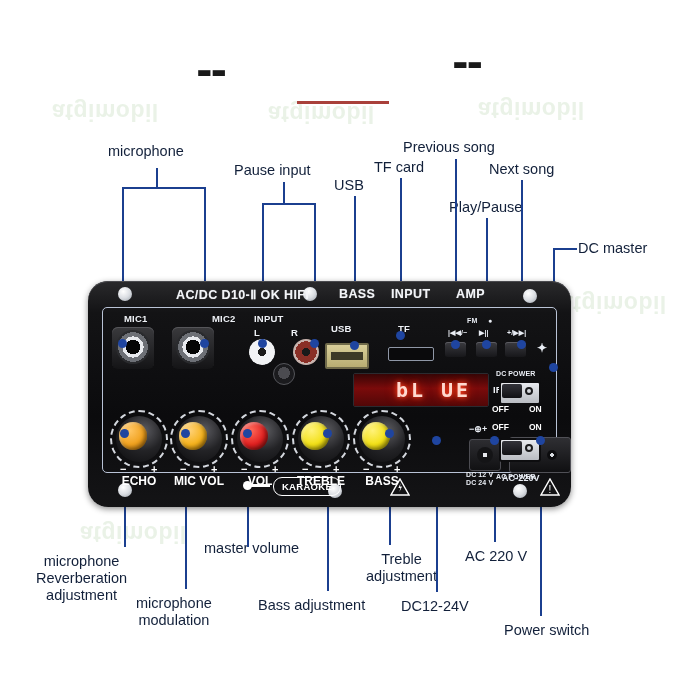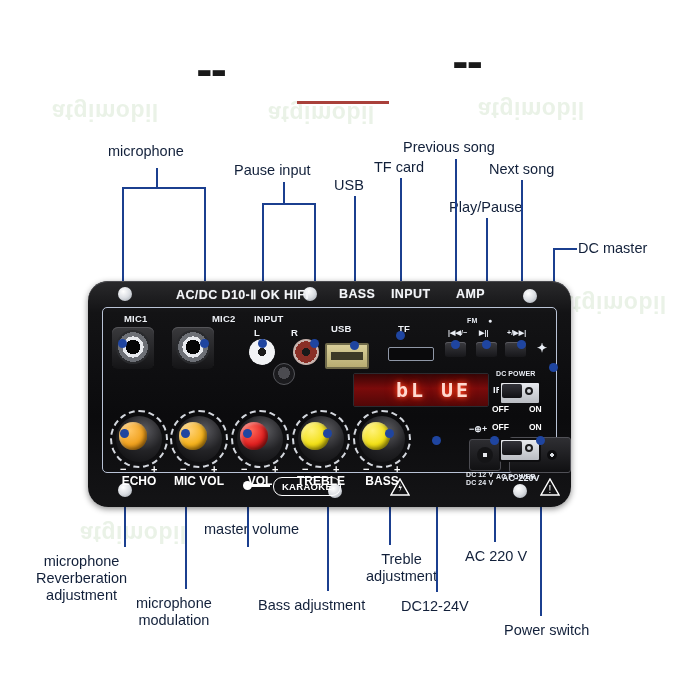--- a/index.html
+++ b/index.html
@@ -235,21 +235,21 @@
   <div class="callout" style="left:403px;top:139px;">Previous song</div>
   <div class="callout" style="left:449px;top:199px;">Play/Pause</div>
   <div class="callout" style="left:489px;top:161px;">Next song</div>
   <div class="callout" style="left:578px;top:240px;">DC master</div>
 
   <div class="callout c2" style="left:36px;top:553px;text-align:center;">microphone
 Reverberation
 adjustment</div>
   <div class="callout c2" style="left:136px;top:595px;text-align:center;">microphone
 modulation</div>
-  <div class="callout" style="left:204px;top:521px;">master volume</div>
+  <div class="callout" style="left:204px;top:540px;">master volume</div>
   <div class="callout" style="left:258px;top:597px;">Bass adjustment</div>
   <div class="callout c2" style="left:366px;top:551px;text-align:center;">Treble
 adjustment</div>
   <div class="callout" style="left:401px;top:598px;">DC12-24V</div>
   <div class="callout" style="left:465px;top:548px;">AC 220 V</div>
   <div class="callout" style="left:504px;top:622px;">Power switch</div>
 
   <div class="lead v" style="left:156px;top:168px;height:20px;"></div>
   <div class="lead h" style="left:122px;top:187px;width:84px;"></div>
   <div class="lead v" style="left:122px;top:187px;height:156px;"></div>

